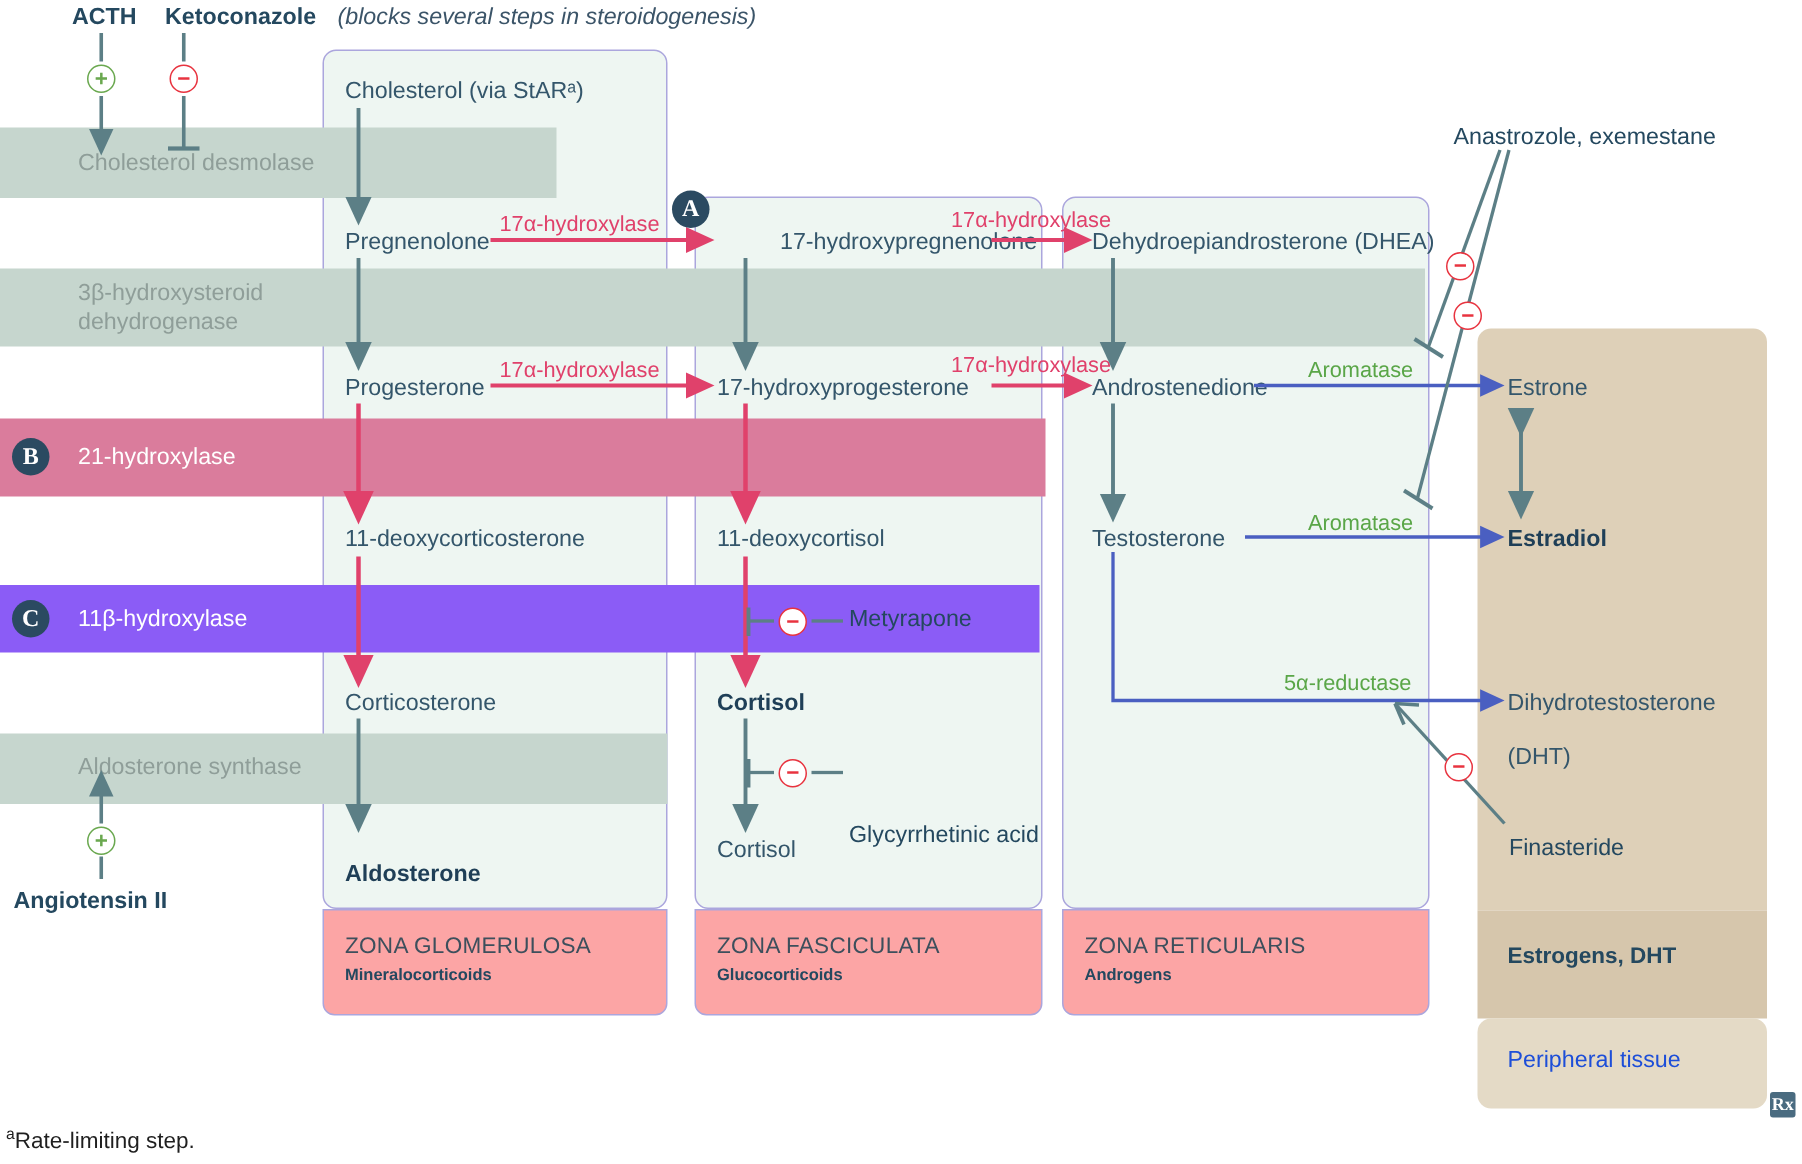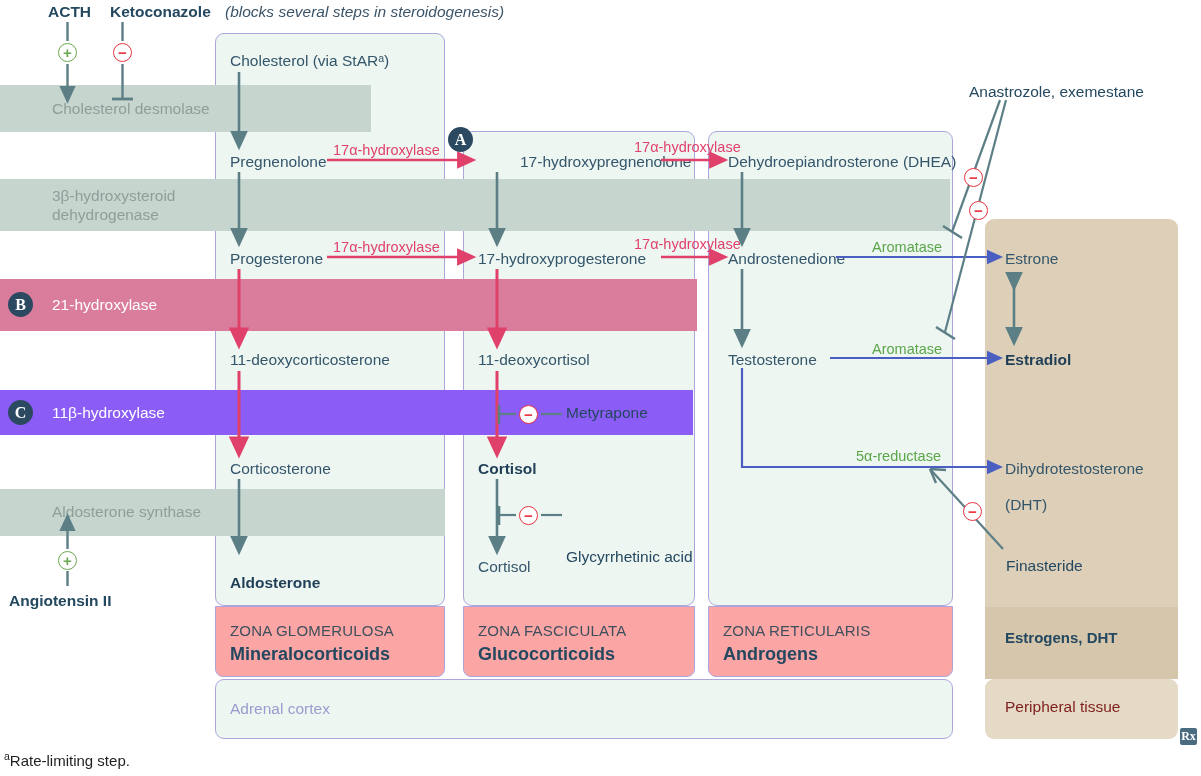--- a/index.html
+++ b/index.html
@@ -13,36 +13,36 @@
   
   .zonepanel{
     position:absolute;border:1.5px solid #aba6dd;border-radius:9px;
     background:#eef6f2;box-sizing:border-box;
   }
   .zonefoot{
     position:absolute;background:#fca5a5;border:1.5px solid #aba6dd;
     border-radius:0 0 8px 8px;box-sizing:border-box;
   }
   .zonefoot .zl1{position:absolute;left:14px;top:15px;font-size:15px;color:#3d4f5c;letter-spacing:.2px;}
-  .zonefoot .zl2{position:absolute;left:14px;top:37px;font-size:18px;color:#24485f;font-weight:bold;text-align:right;}
+  .zonefoot .zl2{position:absolute;left:14px;top:37px;font-size:11px;color:#24485f;font-weight:bold;text-align:right;}
   .cortexbar{
     position:absolute;background:#eef6f2;border:1.5px solid #aba6dd;
     border-radius:9px;box-sizing:border-box;
   }
   .cortexbar span{position:absolute;left:14px;top:20px;font-size:15.5px;color:#9a9ccd;}
 
   .periph-top{
     position:absolute;background:#ded0b8;border-radius:9px 9px 0 0;box-sizing:border-box;
   }
   .periph-mid{position:absolute;background:#d6c6ac;box-sizing:border-box;}
   .periph-mid span{position:absolute;left:20px;top:22px;font-size:15px;font-weight:bold;color:#24485f;}
   .periph-foot{
     position:absolute;background:#e4dac6;border-radius:9px;box-sizing:border-box;
   }
-  .periph-foot span{position:absolute;left:20px;top:19px;font-size:15.5px;color:#7f1d1d;}
+  .periph-foot span{position:absolute;left:20px;top:19px;font-size:15.5px;color:#1d4ed8;}
 
   
   .band{position:absolute;box-sizing:border-box;}
   .band-gray{background:#c6d6ce;}
   .band-rose{background:#da7c9c;}
   .band-pink{background:#8b5cf6;}
   .band .blabel{position:absolute;font-size:15.5px;line-height:19px;}
   .band-gray .blabel{color:#8f9e99;left:52px;}
   .band-rose .blabel{color:#ffffff;left:52px;}
   .band-pink .blabel{color:#ffffff;left:52px;}
@@ -193,23 +193,20 @@
   </div>
   <div class="zonefoot" style="left:463px;top:606px;width:232px;height:71px;">
     <span class="zl1">ZONA FASCICULATA</span>
     <span class="zl2">Glucocorticoids</span>
   </div>
   <div class="zonefoot" style="left:708px;top:606px;width:245px;height:71px;">
     <span class="zl1">ZONA RETICULARIS</span>
     <span class="zl2">Androgens</span>
   </div>
 
-  <div class="cortexbar" style="left:215px;top:679px;width:738px;height:60px;">
-    <span>Adrenal cortex</span>
-  </div>
 
   <div class="rx" style="left:1180px;top:728px;">Rx</div>
 
   <div class="footnote">
     <sup>a</sup><span>Rate-limiting step.</span>
   </div>
 
   <svg class="overlay" viewBox="0 0 1201 776">
     <defs>
       <marker id="ahTeal" markerWidth="8" markerHeight="8" refX="4.2" refY="4" orient="auto">

